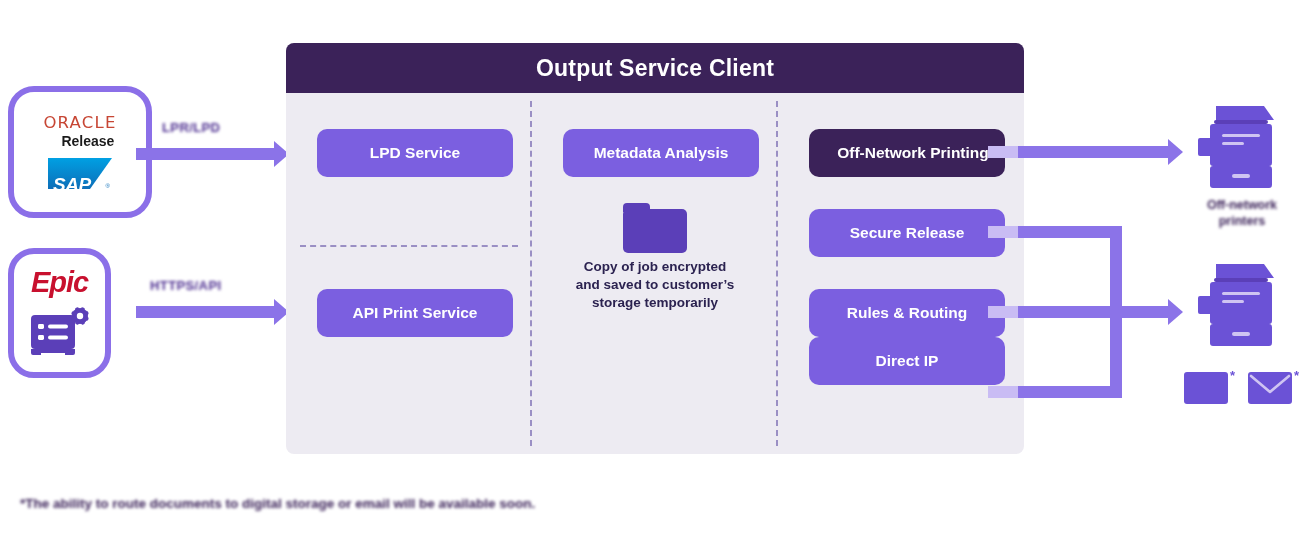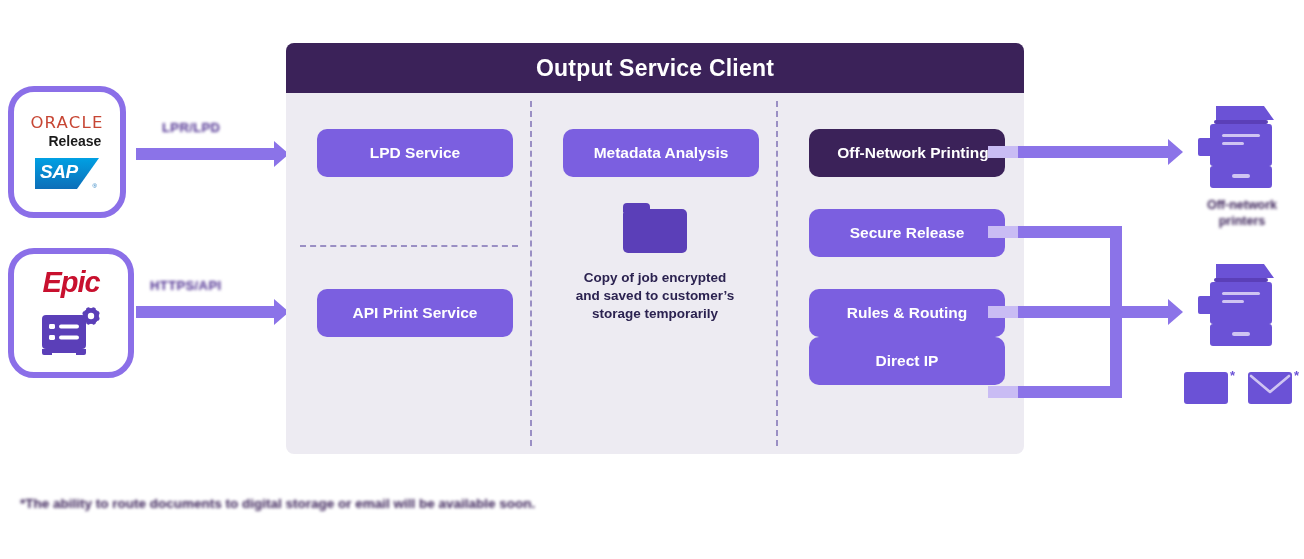--- a/index.html
+++ b/index.html
@@ -26,22 +26,22 @@
     box-sizing: border-box;
     background: #ffffff;
     border: 6px solid #8B6FE8;
     border-radius: 26px;
     display: flex;
     flex-direction: column;
     align-items: center;
     justify-content: center;
     gap: 10px;
   }
-  #src-erp { left: 8px; top: 86px; width: 118px; height: 132px; text-align: right; }
-  #src-epic { left: 8px; top: 248px; width: 126px; height: 130px; }
+  #src-erp { left: 8px; top: 86px; width: 144px; height: 132px; text-align: right; }
+  #src-epic { left: 8px; top: 248px; width: 103px; height: 130px; }
 
   .oracle-word {
     font-size: 16.5px;
     letter-spacing: 1.2px;
     color: #C74634;
     font-family: "DejaVu Sans", sans-serif;
     line-height: 1;
   }
   .cerner-word {
     font-size: 14px;
@@ -64,21 +64,21 @@
   }
   .sap-logo .notch {
     position: absolute;
     right: 0; top: 0;
     width: 0; height: 0;
     border-left: 22px solid transparent;
     border-bottom: 31px solid #ffffff;
   }
   .sap-logo .sap-text {
     position: absolute;
-    left: 5px; top: 4px;
+    left: 5px; top: 17px;
     color: #ffffff;
     font-size: 19px;
     font-weight: bold;
     font-style: italic;
     letter-spacing: -0.5px;
     line-height: 1;
   }
   .sap-logo .reg {
     position: absolute;
     right: 2px; bottom: 0px;
@@ -238,21 +238,21 @@
     border-radius: 4px 4px 0 0;
   }
   .folder .body {
     position: absolute;
     left: 0; top: 6px;
     width: 64px; height: 44px;
     background: #5B3FB8;
     border-radius: 5px;
   }
   #folder-caption {
-    margin-top: 16px;
+    margin-top: 5px;
     width: 200px;
     text-align: center;
     font-size: 13.5px;
     font-weight: bold;
     color: #2B2250;
     line-height: 1.32;
   }
 
   
   .printer {

